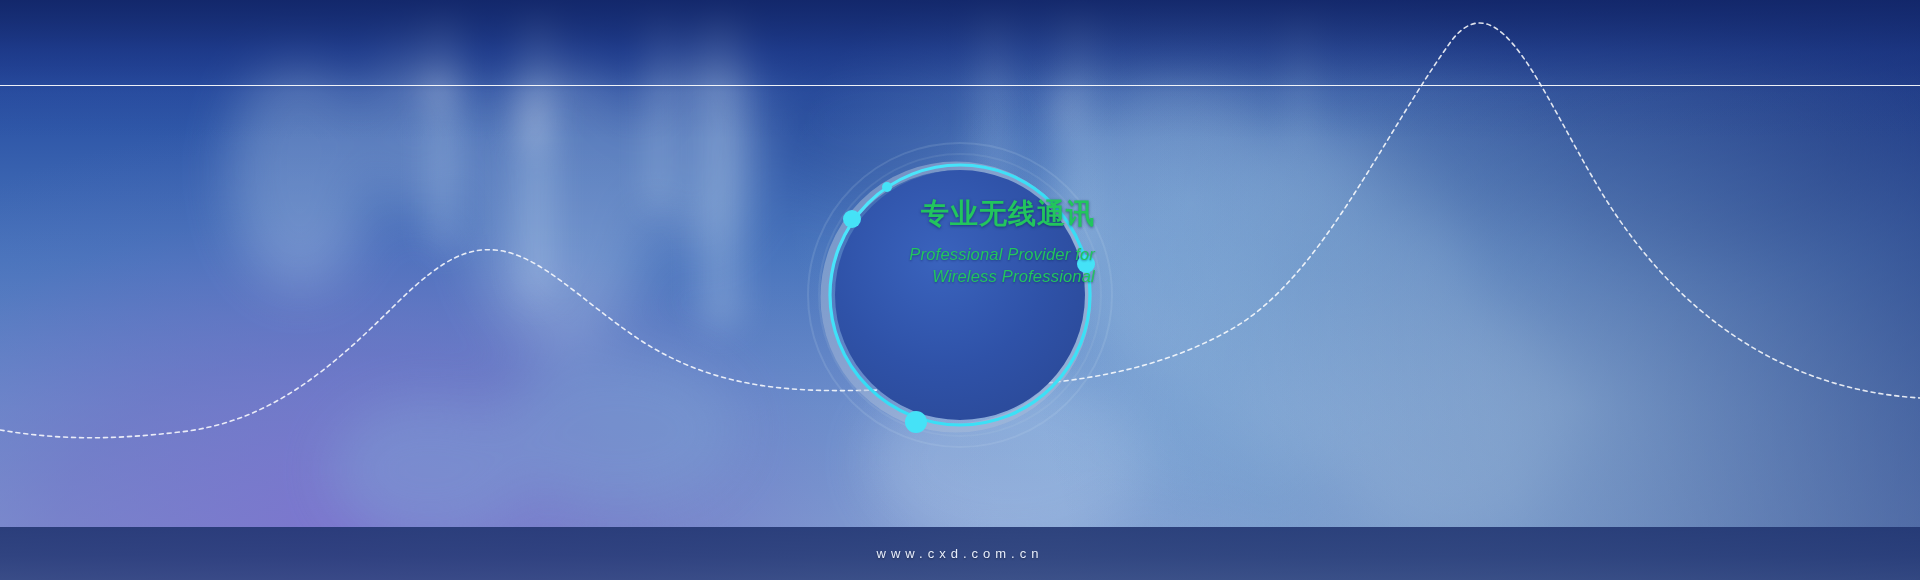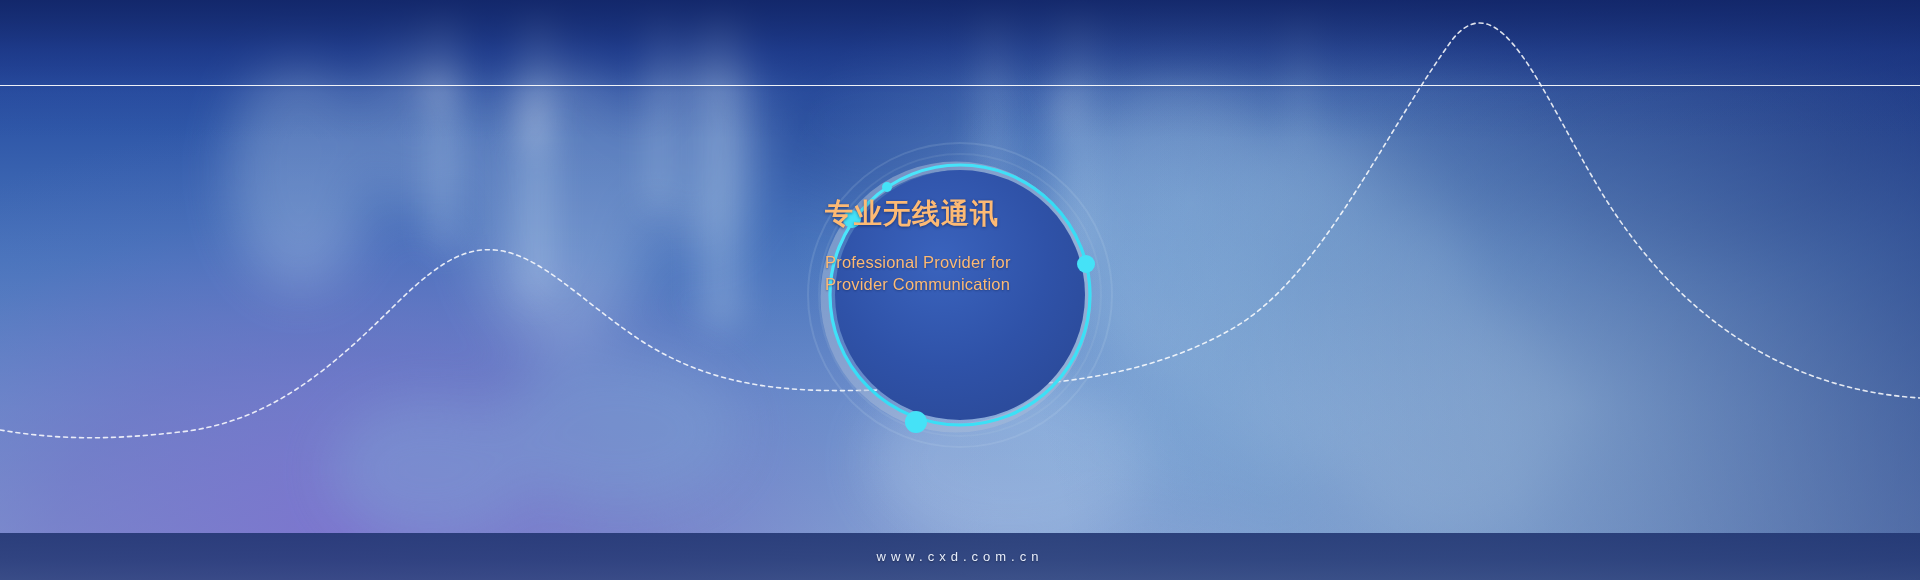--- a/index.html
+++ b/index.html
@@ -103,48 +103,48 @@
     top: -170px;
     width: 340px;
     height: 340px;
     overflow: visible;
   }
   .badge-text {
     position: absolute;
     left: -135px;
     top: -100px;
     width: 270px;
-    text-align: left;
-    color: #fdba74;
+    text-align: right;
+    color: #22c55e;
     pointer-events: none;
   }
   .cn-line {
     font-size: 28px;
     line-height: 38px;
     font-weight: 700;
     letter-spacing: 1px;
     text-shadow: 0 1px 3px rgba(10,30,80,0.55);
     white-space: nowrap;
   }
-  .en-block { margin-top: 18px; }
+  .en-block { margin-top: 10px; font-style: italic; }
   .en-line {
     font-size: 16.5px;
     line-height: 22px;
     font-weight: 400;
     letter-spacing: 0.2px;
     text-shadow: 0 1px 2px rgba(10,30,80,0.45);
     white-space: nowrap;
   }
 
   
   .bottombar {
     position: absolute;
     left: 0; right: 0;
     bottom: 0;
-    height: 47px;
+    height: 53px;
     background: linear-gradient(180deg,
       rgba(32,52,112,0.88) 0%,
       rgba(36,56,116,0.86) 55%,
       rgba(44,64,122,0.84) 100%);
     display: flex;
     align-items: center;
     justify-content: center;
   }
   .site-url {
     color: #e8eefb;
@@ -257,21 +257,21 @@
       <circle cx="97" cy="62" r="5" fill="#45e2f7"></circle>
       <circle cx="62" cy="94" r="9" fill="#45e2f7"></circle>
       <circle cx="296" cy="139" r="9" fill="#45e2f7"></circle>
       <circle cx="126" cy="297" r="11" fill="#45e2f7"></circle>
     </svg>
 
     <div class="badge-text">
       <div class="cn-line">专业无线通讯</div>
       <div class="en-block">
         <div class="en-line">Professional Provider for</div>
-        <div class="en-line">Provider Communication</div>
+        <div class="en-line">Wireless Professional</div>
       </div>
     </div>
   </div>
 
   <div class="bottombar">
     <span class="site-url">www.cxd.com.cn</span>
   </div>
 
 </div>
 

